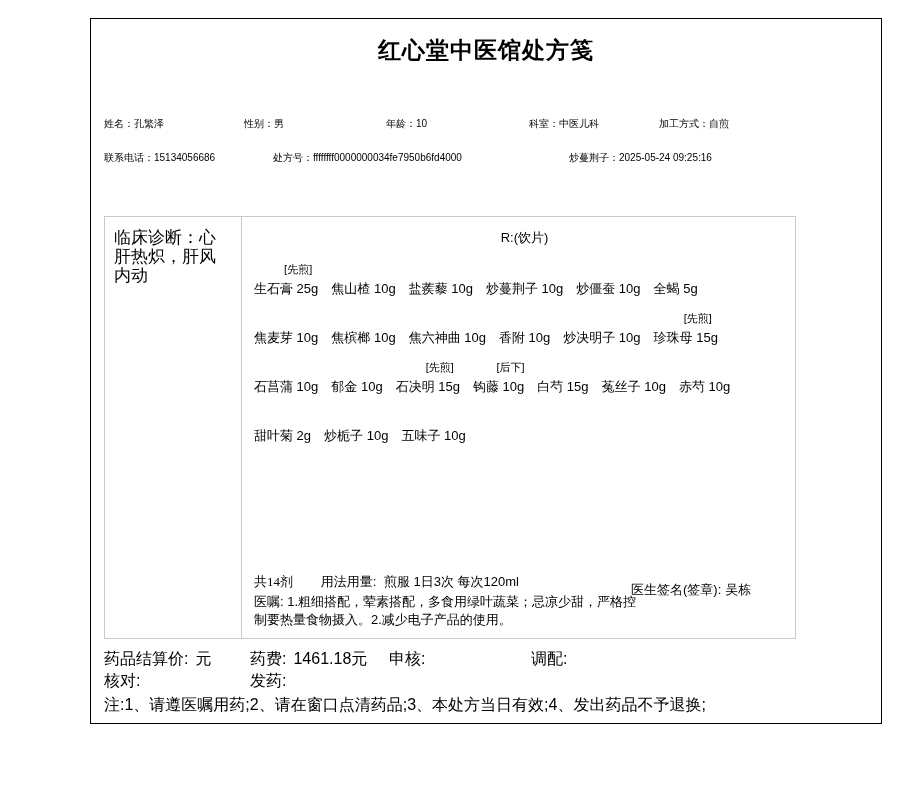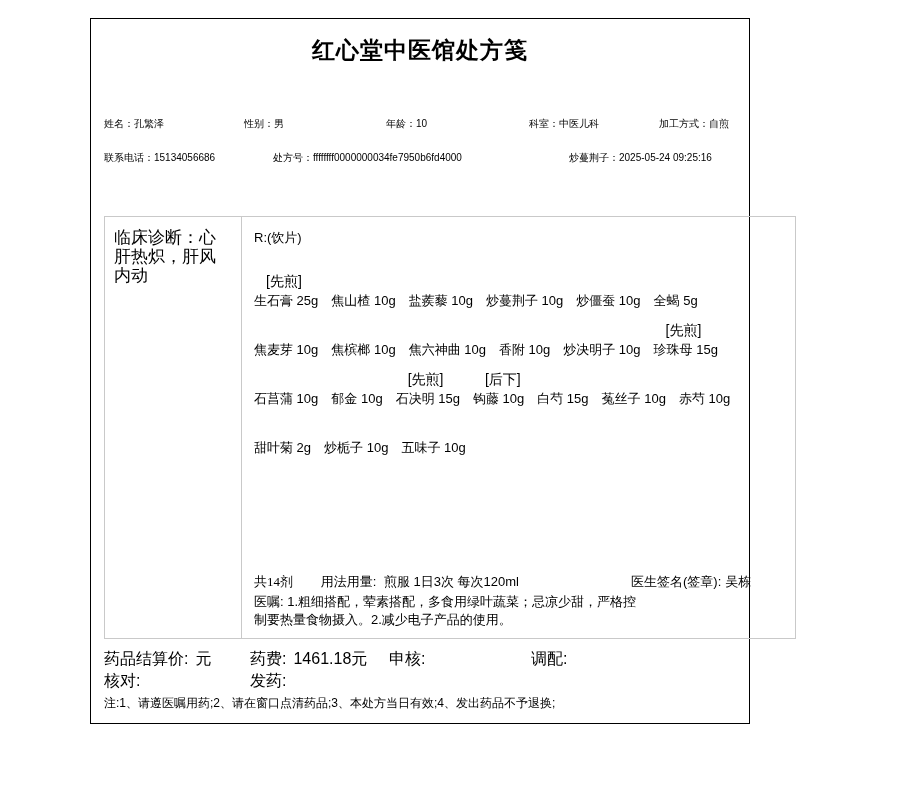--- a/index.html
+++ b/index.html
@@ -2,21 +2,21 @@
 <html><head>
 <meta charset="utf-8">
 <style>
   html,body { margin:0; padding:0; }
   body {
     width:900px; height:800px; background:#ffffff; color:#000000;
     font-family:"Liberation Sans","DejaVu Sans",sans-serif;
     position:relative; overflow:hidden;
   }
   .sheet {
-    position:absolute; left:90px; top:18px; width:660px; height:706px;
+    position:absolute; left:90px; top:18px; width:792px; height:706px;
     border:1px solid #000; background:#fff; box-sizing:border-box;
   }
   .title {
     position:absolute; top:16px; left:0; width:100%;
     text-align:center; font-size:23px; font-weight:bold; letter-spacing:1px;
   }
   .pf { position:absolute; font-size:10px; white-space:nowrap; }
   .pf1a{left:13px;top:98px} .pf1b{left:153px;top:98px} .pf1c{left:295px;top:98px}
   .pf1d{left:438px;top:98px} .pf1e{left:568px;top:98px}
   .pf2a{left:13px;top:132px} .pf2b{left:182px;top:132px} .pf2c{left:478px;top:132px}
@@ -24,41 +24,41 @@
   .rx-box {
     position:absolute; left:13px; top:197px; width:692px; height:423px;
     border:1px solid #c9c9c9; box-sizing:border-box; display:flex;
   }
   .diag-col {
     width:137px; box-sizing:border-box; border-right:1px solid #c9c9c9;
     padding:11px 8px 0 9px; font-size:17px; line-height:19px;
   }
   .diag-text { width:113px; }
   .rx-col { flex:1; position:relative; padding:11px 0 0 12px; box-sizing:border-box; font-size:13px; }
-  .rx-header { line-height:19px; margin-bottom:23px; }
+  .rx-header { line-height:19px; margin-bottom:11px;text-align:center; }
   .herb-row { white-space:nowrap; margin-bottom:9px; }
   .herb-item { display:inline-block; margin-right:13px; vertical-align:bottom; }
   .herb-label {
-    display:block; height:21px; line-height:23px; font-size:14px;
-    transform:translateX(12px);
+    display:block; height:21px; line-height:23px; font-size:11px;
+    text-align:center; transform:translateX(12px);
   }
   .herb-text { display:block; line-height:19px; }
   .rx-footer { position:absolute; left:12px; right:10px; bottom:9px; }
   .usage-line { position:relative; line-height:19px; margin-bottom:2px; white-space:nowrap; }
   .usage-total { margin-right:24px;font-family:Liberation Serif, serif; }
   .usage-label { margin-right:4px; }
-  .doctor-sign { position:absolute; left:365px; top:0;padding-left:12px; }
+  .doctor-sign { position:absolute; left:365px; top:8px;padding-left:12px; }
   .sign-label { margin-right:4px; }
   .advice { width:384px; line-height:18px; }
 
   .sf { position:absolute; font-size:16px; white-space:nowrap; }
   .sf .val { margin-left:7px; }
   .sfa{left:13px;top:630px} .sfb{left:159px;top:630px} .sfc{left:298px;top:630px} .sfd{left:440px;top:630px}
   .sfe{left:13px;top:652px} .sff{left:159px;top:652px}
-  .note { position:absolute; left:13px; top:676px; font-size:12px; white-space:nowrap; }
+  .note { position:absolute; left:13px; top:676px; font-size:16px; white-space:nowrap; }
 </style>
 </head>
 <body>
 
 <div class="sheet">
 
   <div class="title">红心堂中医馆处方笺</div>
 
   <div class="pf pf1a"><span>姓名：</span><span>孔繁泽</span></div>
   <div class="pf pf1b"><span>性别：</span><span>男</span></div>

